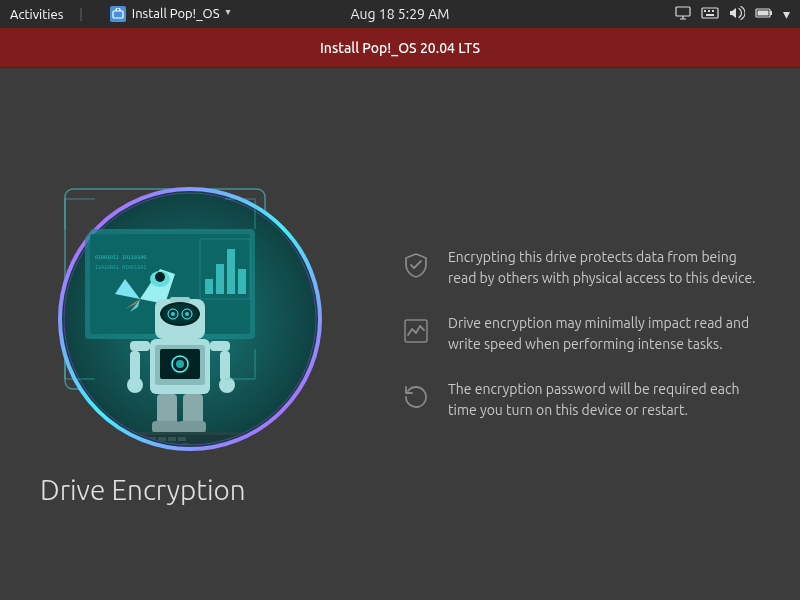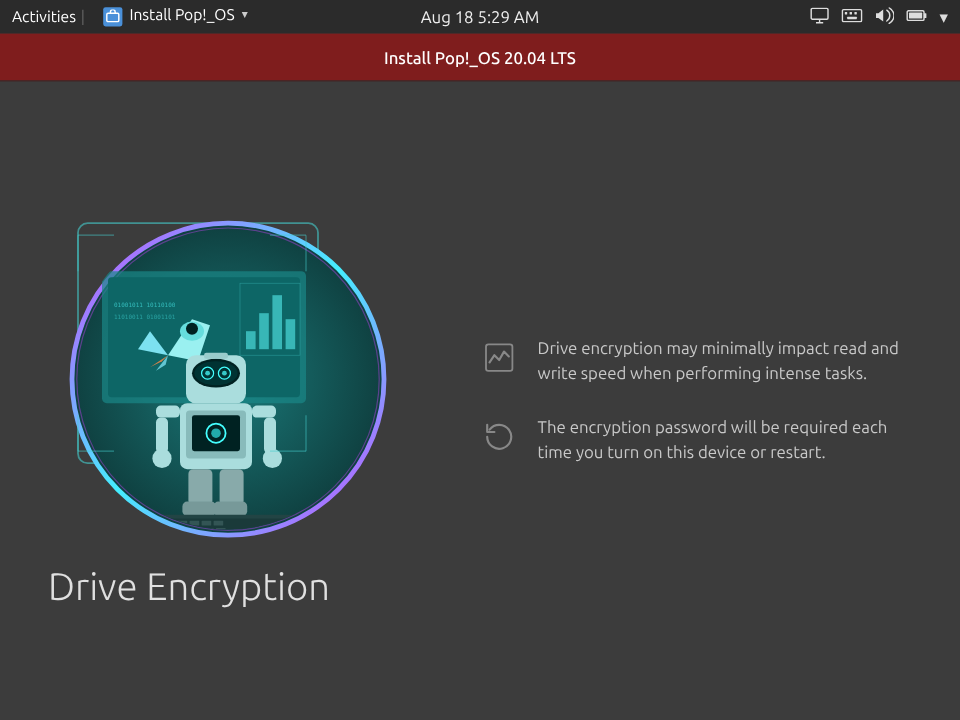--- a/index.html
+++ b/index.html
@@ -21,21 +21,21 @@
       align-items: center;
       justify-content: space-between;
       padding: 0 10px;
       color: #ffffff;
       font-size: 13px;
     }
 
     .system-bar-left {
       display: flex;
       align-items: center;
-      gap: 4px;
+      gap: 16px;
     }
 
     .activities-btn {
       color: #fff;
       font-size: 13px;
       cursor: pointer;
     }
 
     .app-name {
       display: flex;
@@ -115,21 +115,21 @@
       min-width: 340px;
       display: flex;
       flex-direction: column;
       align-items: flex-start;
       justify-content: center;
       position: relative;
       height: 100%;
     }
 
     .page-title {
-      font-size: 32px;
+      font-size: 28px;
       color: #e0e0e0;
       font-weight: 300;
       margin-top: 10px;
     }
 
     
     .info-area {
       flex: 1;
       display: flex;
       flex-direction: column;
@@ -348,20 +348,29 @@
       <line x1="25" y1="215" x2="25" y2="185" stroke="#44cccc" stroke-width="1" opacity="0.5"></line>
       <line x1="215" y1="215" x2="185" y2="215" stroke="#44cccc" stroke-width="1" opacity="0.5"></line>
       <line x1="215" y1="215" x2="215" y2="185" stroke="#44cccc" stroke-width="1" opacity="0.5"></line>
     </svg>
 
     <span class="page-title">Drive Encryption</span>
   </div>
 
   <div class="info-area">
 
+    <div class="info-item">
+      <div class="info-icon">
+        <svg class="icon-svg" viewBox="0 0 28 28" fill="none" xmlns="http://www.w3.org/2000/svg">
+          <path d="M14 3L4 7v7c0 5.5 4.3 10.6 10 12 5.7-1.4 10-6.5 10-12V7L14 3z" fill="none" stroke="#888" stroke-width="1.8" stroke-linejoin="round"></path>
+          <path d="M9 14l3 3 7-7" stroke="#888" stroke-width="1.8" stroke-linecap="round" stroke-linejoin="round"></path>
+        </svg>
+      </div>
+      <span class="info-text">Encrypting this drive protects data from being read by others with physical access to this device.</span>
+    </div>
 
     <div class="info-item">
       <div class="info-icon">
         <svg class="icon-svg" viewBox="0 0 28 28" fill="none" xmlns="http://www.w3.org/2000/svg">
           <rect x="3" y="3" width="22" height="22" rx="2" fill="none" stroke="#888" stroke-width="1.5"></rect>
           <polyline points="6,18 10,12 14,16 18,9 22,13" stroke="#888" stroke-width="1.8" fill="none" stroke-linecap="round" stroke-linejoin="round"></polyline>
         </svg>
       </div>
       <span class="info-text">Drive encryption may minimally impact read and write speed when performing intense tasks.</span>
     </div>

